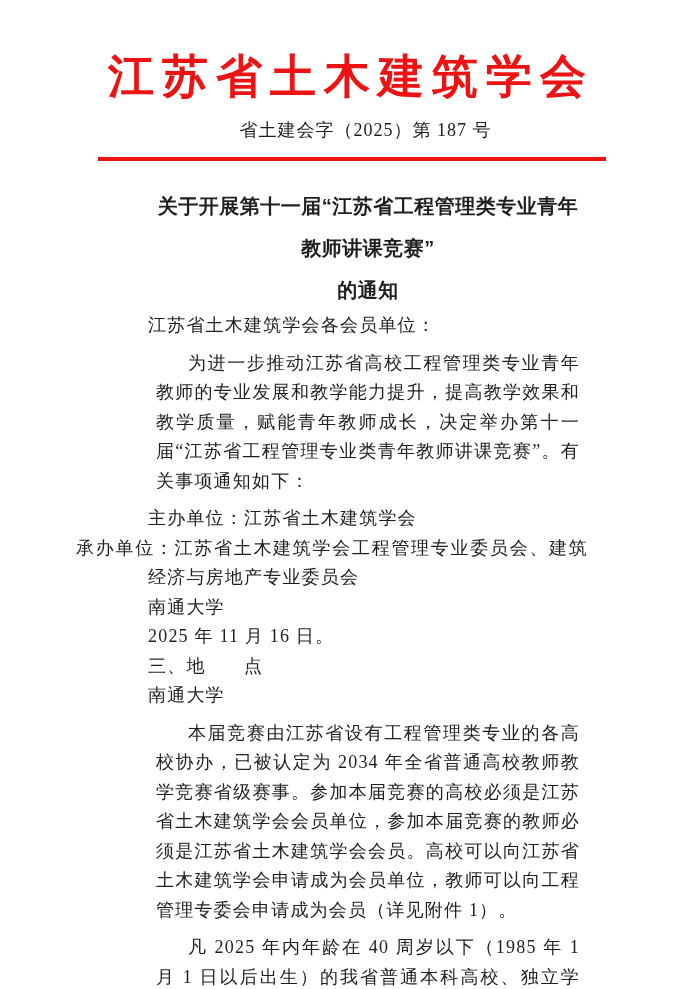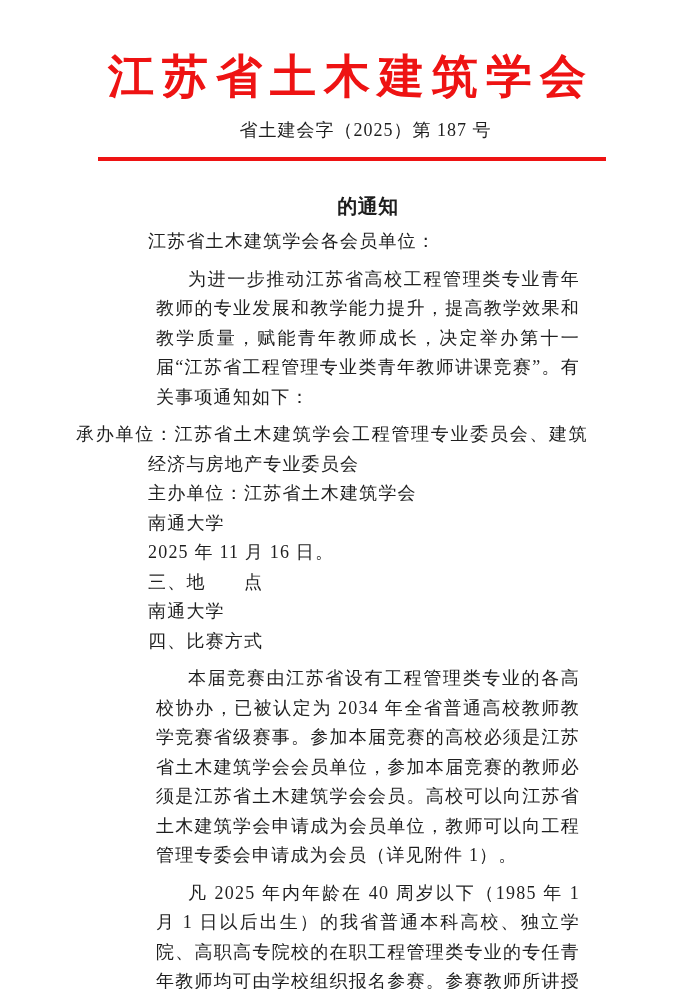--- a/index.html
+++ b/index.html
@@ -72,43 +72,43 @@
 
 <div class="page">
 
   <div class="org-title">江苏省土木建筑学会</div>
 
   <div class="doc-number">省土建会字（2025）第 187 号</div>
 
   <div class="red-rule"></div>
 
   <div class="doc-title">
+    <div>关于开展第十一届“江苏省工程管理类专业青年教师讲课竞赛”</div>
     <div>的通知</div>
   </div>
 
   <div class="body">
 
     <div class="line">江苏省土木建筑学会各会员单位：</div>
 
     <p class="para">为进一步推动江苏省高校工程管理类专业青年教师的专业发展和教学能力提升，提高教学效果和教学质量，赋能青年教师成长，决定举办第十一届“江苏省工程管理专业类青年教师讲课竞赛”。有关事项通知如下：</p>
 
 
+    <div class="line indent-2"><span>主办单位：</span><span>江苏省土木建筑学会</span></div>
+
     <div class="line hang"><span>承办单位：</span><span>江苏省土木建筑学会工程管理专业委员会、建筑经济与房地产专业委员会</span></div>
-
-    <div class="line indent-2"><span>主办单位：</span><span>江苏省土木建筑学会</span></div>
 
     <div class="line kv-cont">南通大学</div>
 
 
     <div class="line value-indent">2025 年 11 月 16 日。</div>
 
     <div class="line indent-2">三、地　　点</div>
 
     <div class="line value-indent">南通大学</div>
 
-    <div class="line indent-2">四、比赛方式</div>
 
     <p class="para">本届竞赛由江苏省设有工程管理类专业的各高校协办，已被认定为 2034 年全省普通高校教师教学竞赛省级赛事。参加本届竞赛的高校必须是江苏省土木建筑学会会员单位，参加本届竞赛的教师必须是江苏省土木建筑学会会员。高校可以向江苏省土木建筑学会申请成为会员单位，教师可以向工程管理专委会申请成为会员（详见附件 1）。</p>
 
     <p class="para">凡 2025 年内年龄在 40 周岁以下（1985 年 1 月 1 日以后出生）的我省普通本科高校、独立学院、高职高专院校的在职工程管理类专业的专任青年教师均可由学校组织报名参赛。参赛教师所讲授课程应是工程管理类专业培养方案中设置的</p>
 
   </div>
 </div>
 
 </body></html>

